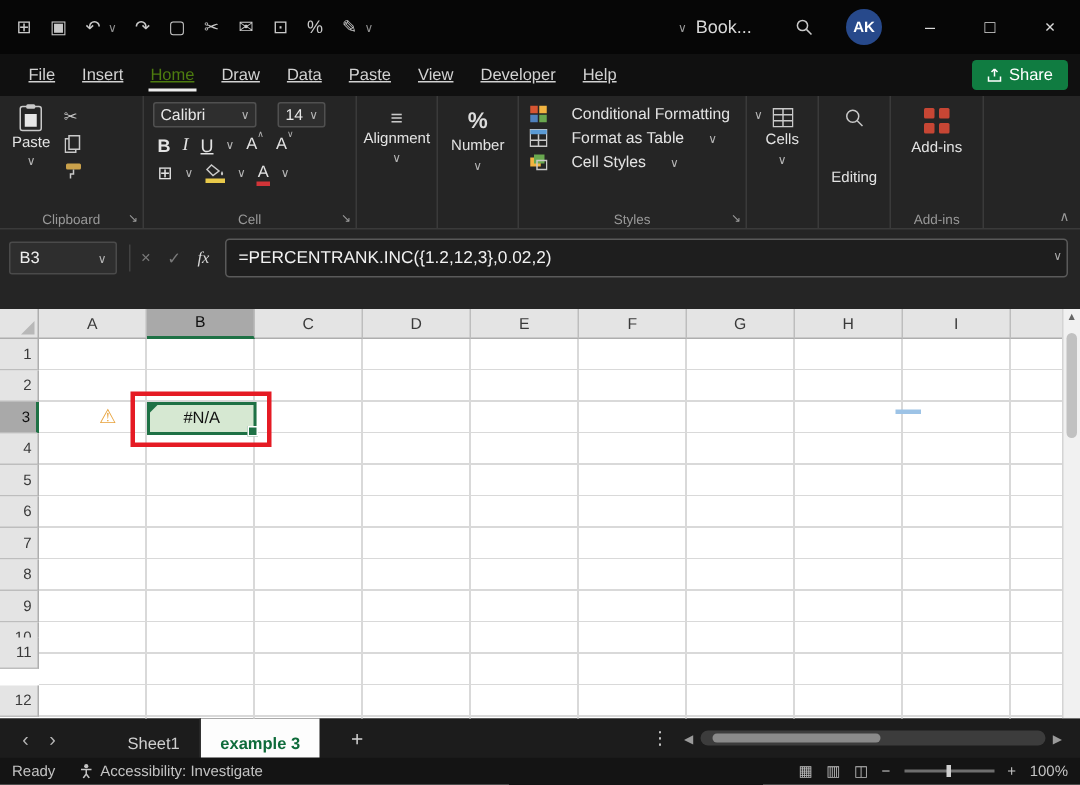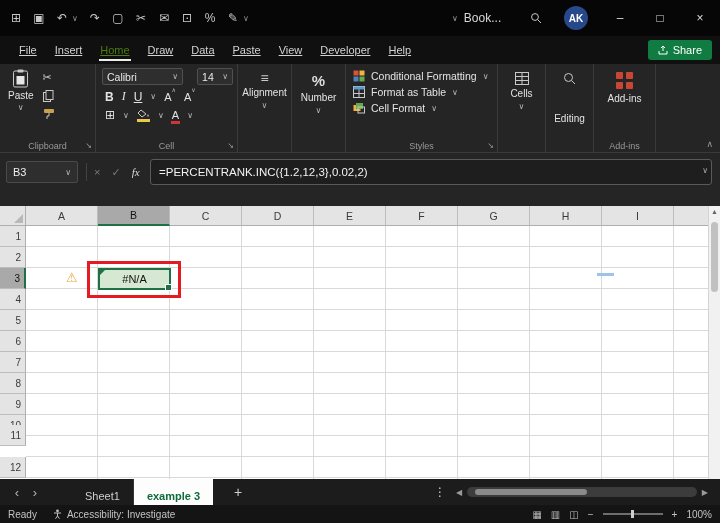--- a/index.html
+++ b/index.html
@@ -30,42 +30,42 @@
 
   
   .ribbon{position:absolute;left:0;top:64px;width:720px;height:88px;background:#252525;display:flex;}
   .rgroup{position:relative;height:100%;border-right:1px solid #3a3a3a;flex:0 0 auto;}
   .rgroup-label{position:absolute;bottom:1px;left:0;right:0;text-align:center;font-size:9px;color:#999;}
   .launcher{position:absolute;bottom:2px;right:3px;font-size:8px;color:#999;}
   .chev{font-size:8px;color:#b5b5b5;}
   .g-clipboard{width:96px;display:flex;padding:5px 4px 14px 8px;gap:9px;}
   .paste-btn{display:flex;flex-direction:column;align-items:center;gap:2px;font-size:10px;color:#e3e3e3;}
   .clip-stack{display:flex;flex-direction:column;gap:6px;padding-top:2px;font-size:11px;color:#c9c9c9;}
-  .g-font{width:142px;padding:4px 4px 14px 6px;}
+  .g-font{width:142px;padding:4px 20px 14px 6px;}
   .combo{display:inline-flex;align-items:center;justify-content:space-between;background:#2e2e2e;border:1px solid #505050;
          height:17px;font-size:10.5px;padding:0 4px;border-radius:2px;color:#e8e8e8;}
   .combo.family{width:84px;}
   .combo.size{width:37px;margin-left:14px;}
   .fmt-row{display:flex;align-items:center;gap:8px;margin-top:4px;padding-left:3px;font-size:12px;color:#e3e3e3;}
   .b{font-weight:bold;}
   .i{font-style:italic;font-family:"Liberation Serif","DejaVu Serif",serif;}
   .u{text-decoration:underline;}
   .grow,.shrink{font-size:11px;position:relative;}
   .grow sup,.shrink sup{font-size:6px;position:relative;top:-4px;color:#b5b5b5;}
   .fontcolor{position:relative;font-size:11px;}
   .fontcolor::after{content:"";position:absolute;left:-1px;right:-1px;bottom:-3px;height:3px;background:#d13438;}
   .fillicon{position:relative;width:13px;height:12px;}
   .fillicon::after{content:"";position:absolute;left:0;right:0;bottom:-1px;height:3px;background:#e8c94a;}
   .g-collapsed{display:flex;flex-direction:column;align-items:center;padding:8px 0 14px;gap:3px;color:#e3e3e3;}
   .g-collapsed .lbl{font-size:10px;}
   .g-align{width:54px;} .g-number{width:54px;} .g-cells{width:48px;} .g-edit{width:48px;gap:28px;}
   .pct{font-size:15px;font-weight:bold;color:#dcdcdc;}
   .alnico{font-size:14px;line-height:12px;color:#c9c9c9;}
   .g-styles{width:152px;padding:6px 4px 14px 7px;display:flex;flex-direction:column;gap:4px;}
-  .style-row{display:flex;align-items:center;gap:6px;font-size:10.5px;color:#e3e3e3;white-space:nowrap;}
+  .style-row{display:flex;align-items:center;gap:16px;font-size:10.5px;color:#e3e3e3;white-space:nowrap;}
   .g-addins{width:62px;display:flex;flex-direction:column;align-items:center;padding:8px 0 14px;gap:4px;}
   .addins-ic{width:17px;height:17px;display:grid;grid-template-columns:7px 7px;grid-template-rows:7px 7px;gap:3px;}
   .addins-ic i{background:#c74634;border-radius:1px;}
   .addins-lbl{font-size:10px;}
   .ribbon-collapse{position:absolute;right:7px;top:139px;color:#9a9a9a;font-size:9px;}
 
   
   .formulabar{position:absolute;left:0;top:152px;width:720px;height:54px;background:#252525;border-top:1px solid #3a3a3a;}
   .namebox{position:absolute;left:6px;top:8px;width:72px;height:22px;background:#2e2e2e;border:1px solid #4a4a4a;border-radius:2px;
            display:flex;align-items:center;justify-content:space-between;padding:0 6px;font-size:11px;color:#eee;}
@@ -290,21 +290,21 @@
         <span class="chev">∨</span>
       </div>
       <div class="style-row">
         <span>
           <svg width="12" height="12" viewBox="0 0 12 12">
               <rect x="0.5" y="3" width="7" height="6" fill="#f2b441"></rect>
               <rect x="3" y="1" width="7" height="6" fill="#69a84f"></rect>
               <rect x="5" y="5" width="6.5" height="6" fill="none" stroke="#c9c9c9"></rect>
             </svg>
         </span>
-        <span>Cell Format</span>
+        <span>Cell Styles</span>
         <span class="chev">∨</span>
       </div>
       <span class="rgroup-label">Styles</span>
       <span class="launcher">↘</span>
     </div>
 
     <div class="rgroup g-collapsed g-cells">
       <span>
         <svg width="14" height="13" viewBox="0 0 14 13">
             <rect x="0.5" y="0.5" width="13" height="12" fill="none" stroke="#c9c9c9"></rect>

